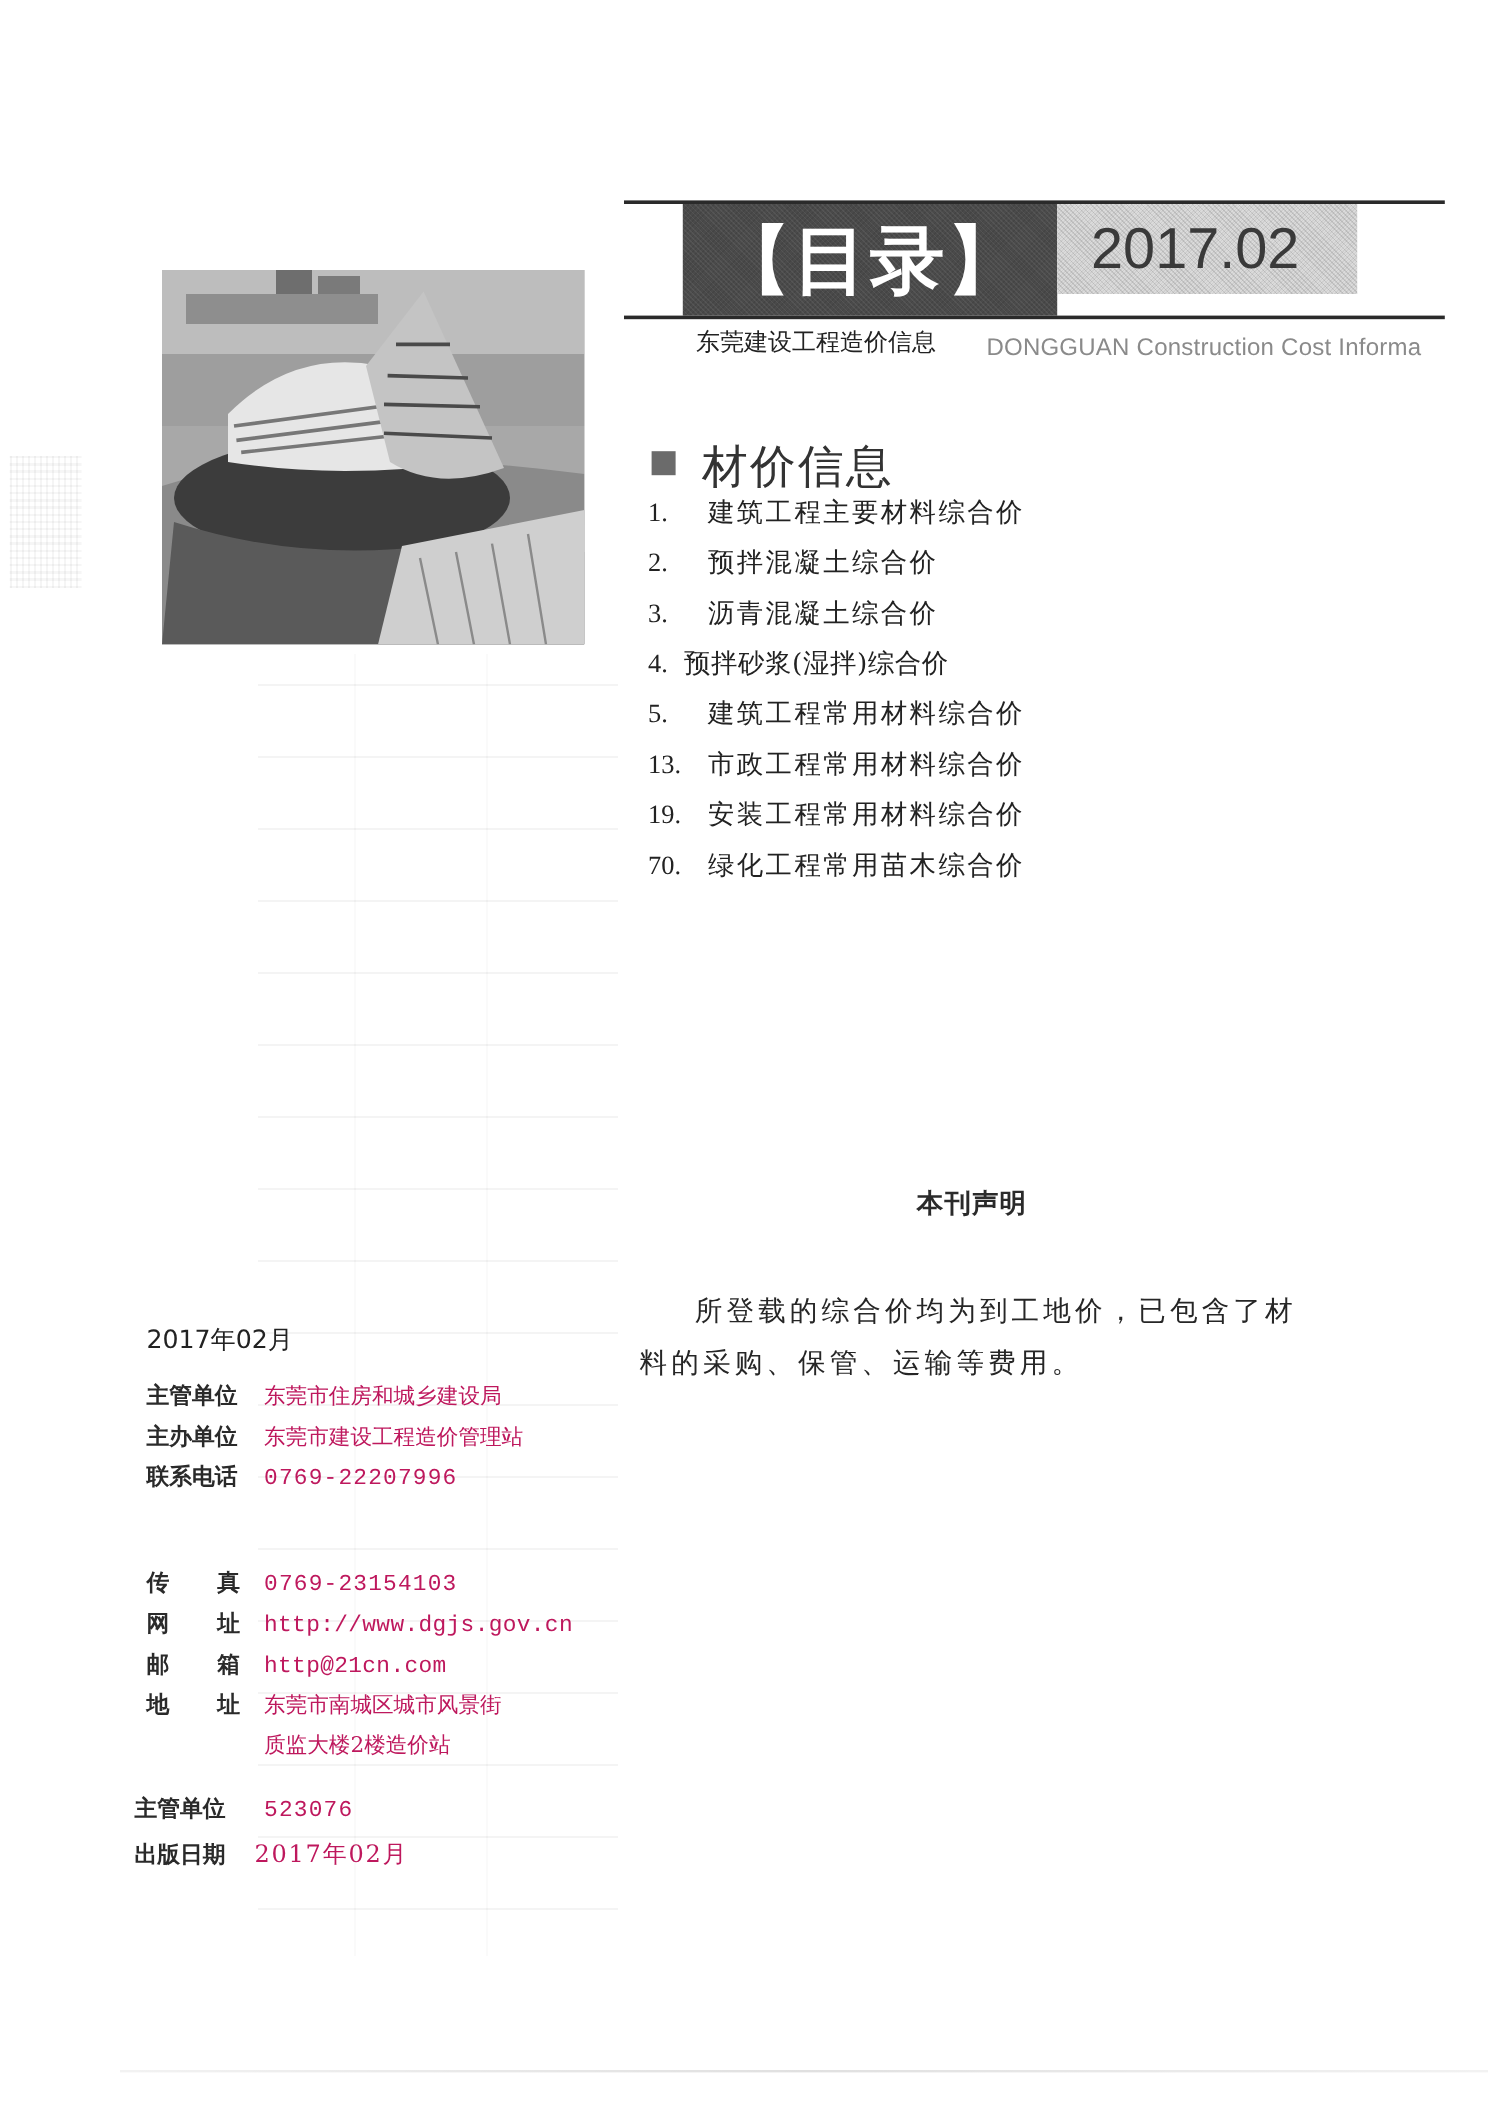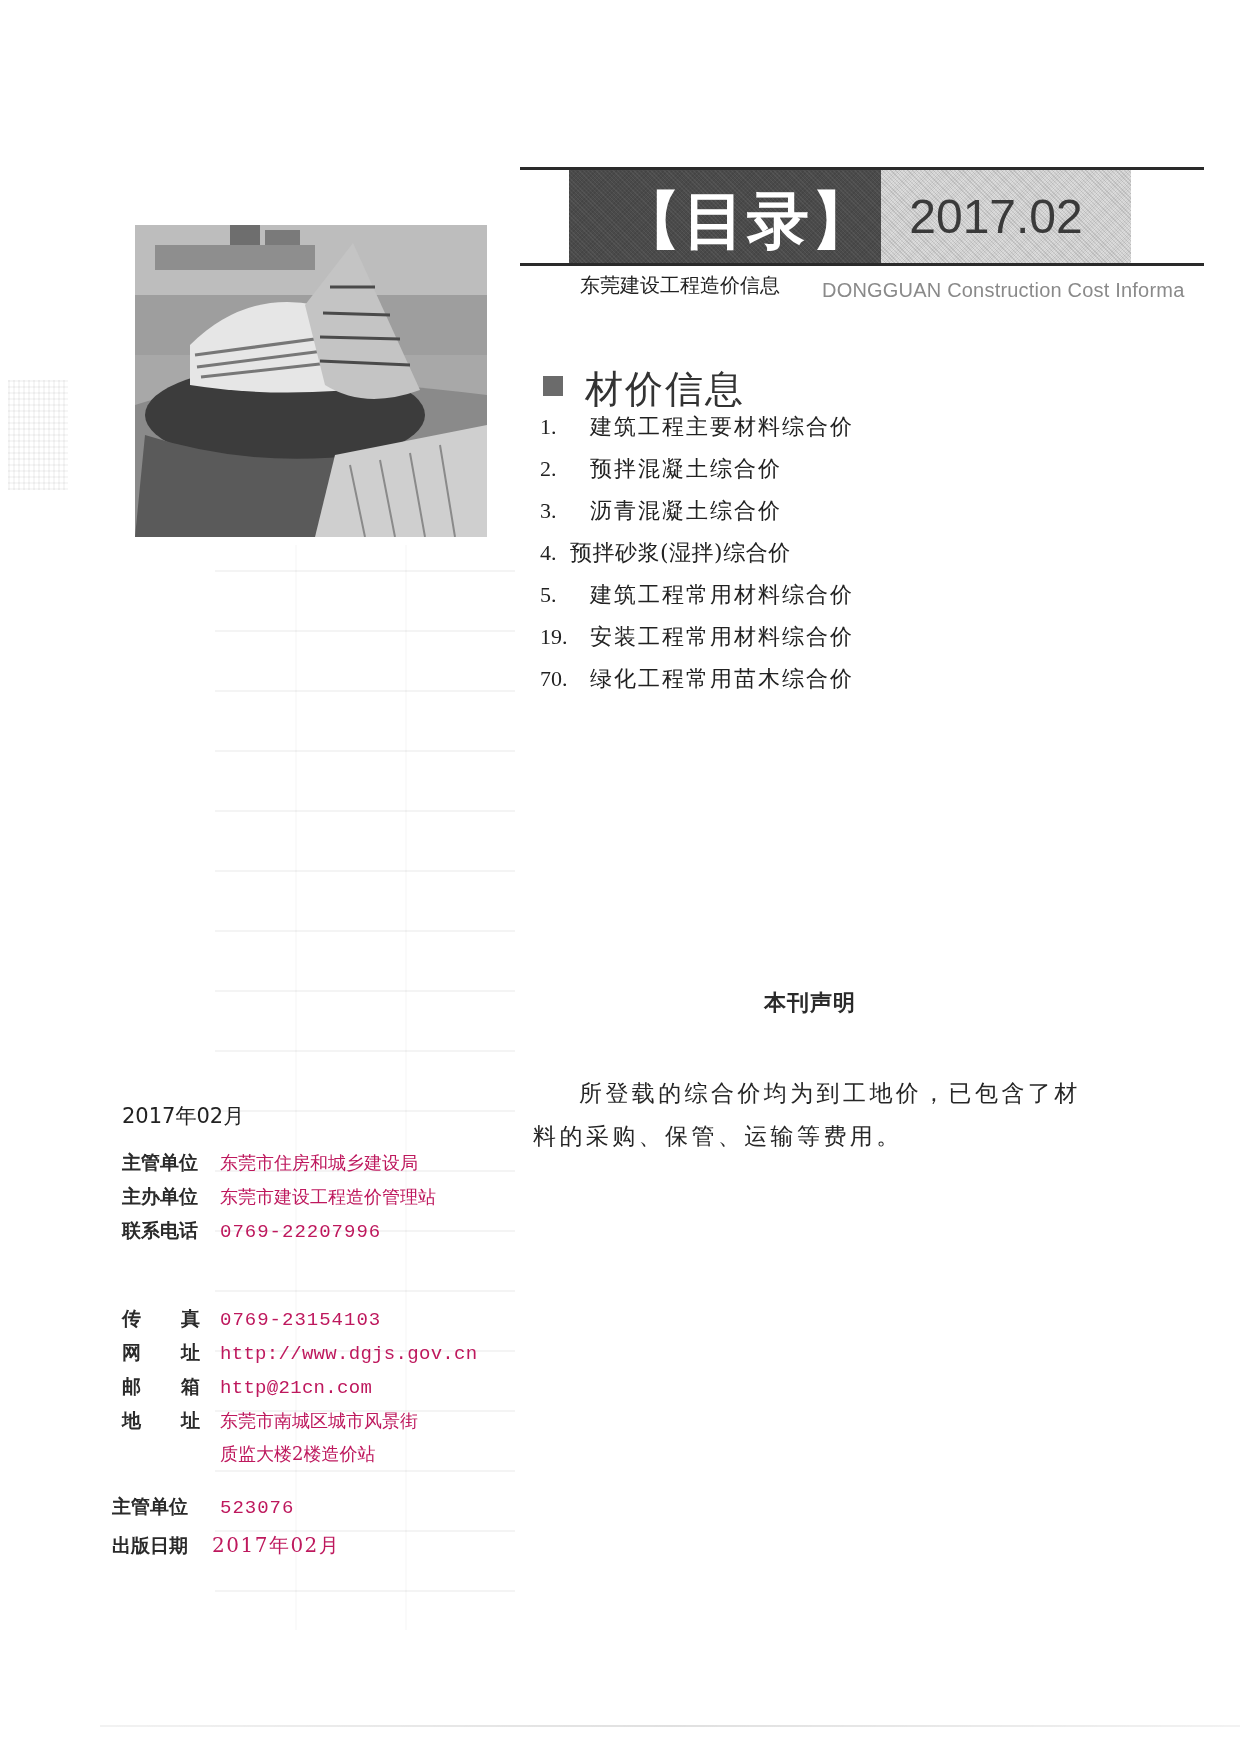--- a/index.html
+++ b/index.html
@@ -41,28 +41,28 @@
 
   
   .rule-top { left: 520px; top: 167px; width: 684px; height: 3px; background: #2a2a2a; }
   .rule-bottom { left: 520px; top: 263px; width: 684px; height: 3px; background: #2a2a2a; }
   .banner-dark {
     left: 569px; top: 170px; width: 312px; height: 93px;
     background-color: #4a4a4a;
     background-image:
       repeating-linear-gradient(45deg, rgba(255,255,255,0.06) 0 1px, transparent 1px 3px),
       repeating-linear-gradient(-45deg, rgba(0,0,0,0.08) 0 1px, transparent 1px 3px);
-    display: flex; align-items: flex-end; justify-content: center; padding-left: 22px;
+    display: flex; align-items: center; justify-content: center;
   }
   .banner-title {
     font-family: "DejaVu Sans", "Liberation Sans", sans-serif;
     font-weight: bold; font-size: 62px; color: #ffffff; letter-spacing: 2px;
   }
   .banner-light {
-    left: 881px; top: 170px; width: 250px; height: 93px;
+    left: 881px; top: 170px; width: 250px; height: 75px;
     background-color: #cfcfcf;
     background-image:
       repeating-linear-gradient(45deg, rgba(0,0,0,0.10) 0 1px, transparent 1px 3px),
       repeating-linear-gradient(-45deg, rgba(255,255,255,0.25) 0 1px, transparent 1px 2px);
     display: flex; align-items: center; justify-content: center;
   }
   .banner-date {
     font-family: "Liberation Sans", "DejaVu Sans", sans-serif;
     font-size: 48px; color: #3a3a3a; margin-left: -20px;
   }
@@ -183,20 +183,24 @@
   </div>
   <div class="toc-item">
     <span class="toc-num tight">4.</span>
     <span class="toc-label" style="letter-spacing:0.5px">预拌砂浆(湿拌)综合价</span>
   </div>
   <div class="toc-item">
     <span class="toc-num">5.</span>
     <span class="toc-label">建筑工程常用材料综合价</span>
   </div>
   <div class="toc-item">
+    <span class="toc-num">13.</span>
+    <span class="toc-label">市政工程常用材料综合价</span>
+  </div>
+  <div class="toc-item">
     <span class="toc-num">19.</span>
     <span class="toc-label">安装工程常用材料综合价</span>
   </div>
   <div class="toc-item">
     <span class="toc-num">70.</span>
     <span class="toc-label">绿化工程常用苗木综合价</span>
   </div>
 </div>
 
 <div class="abs statement-title">本刊声明</div>

